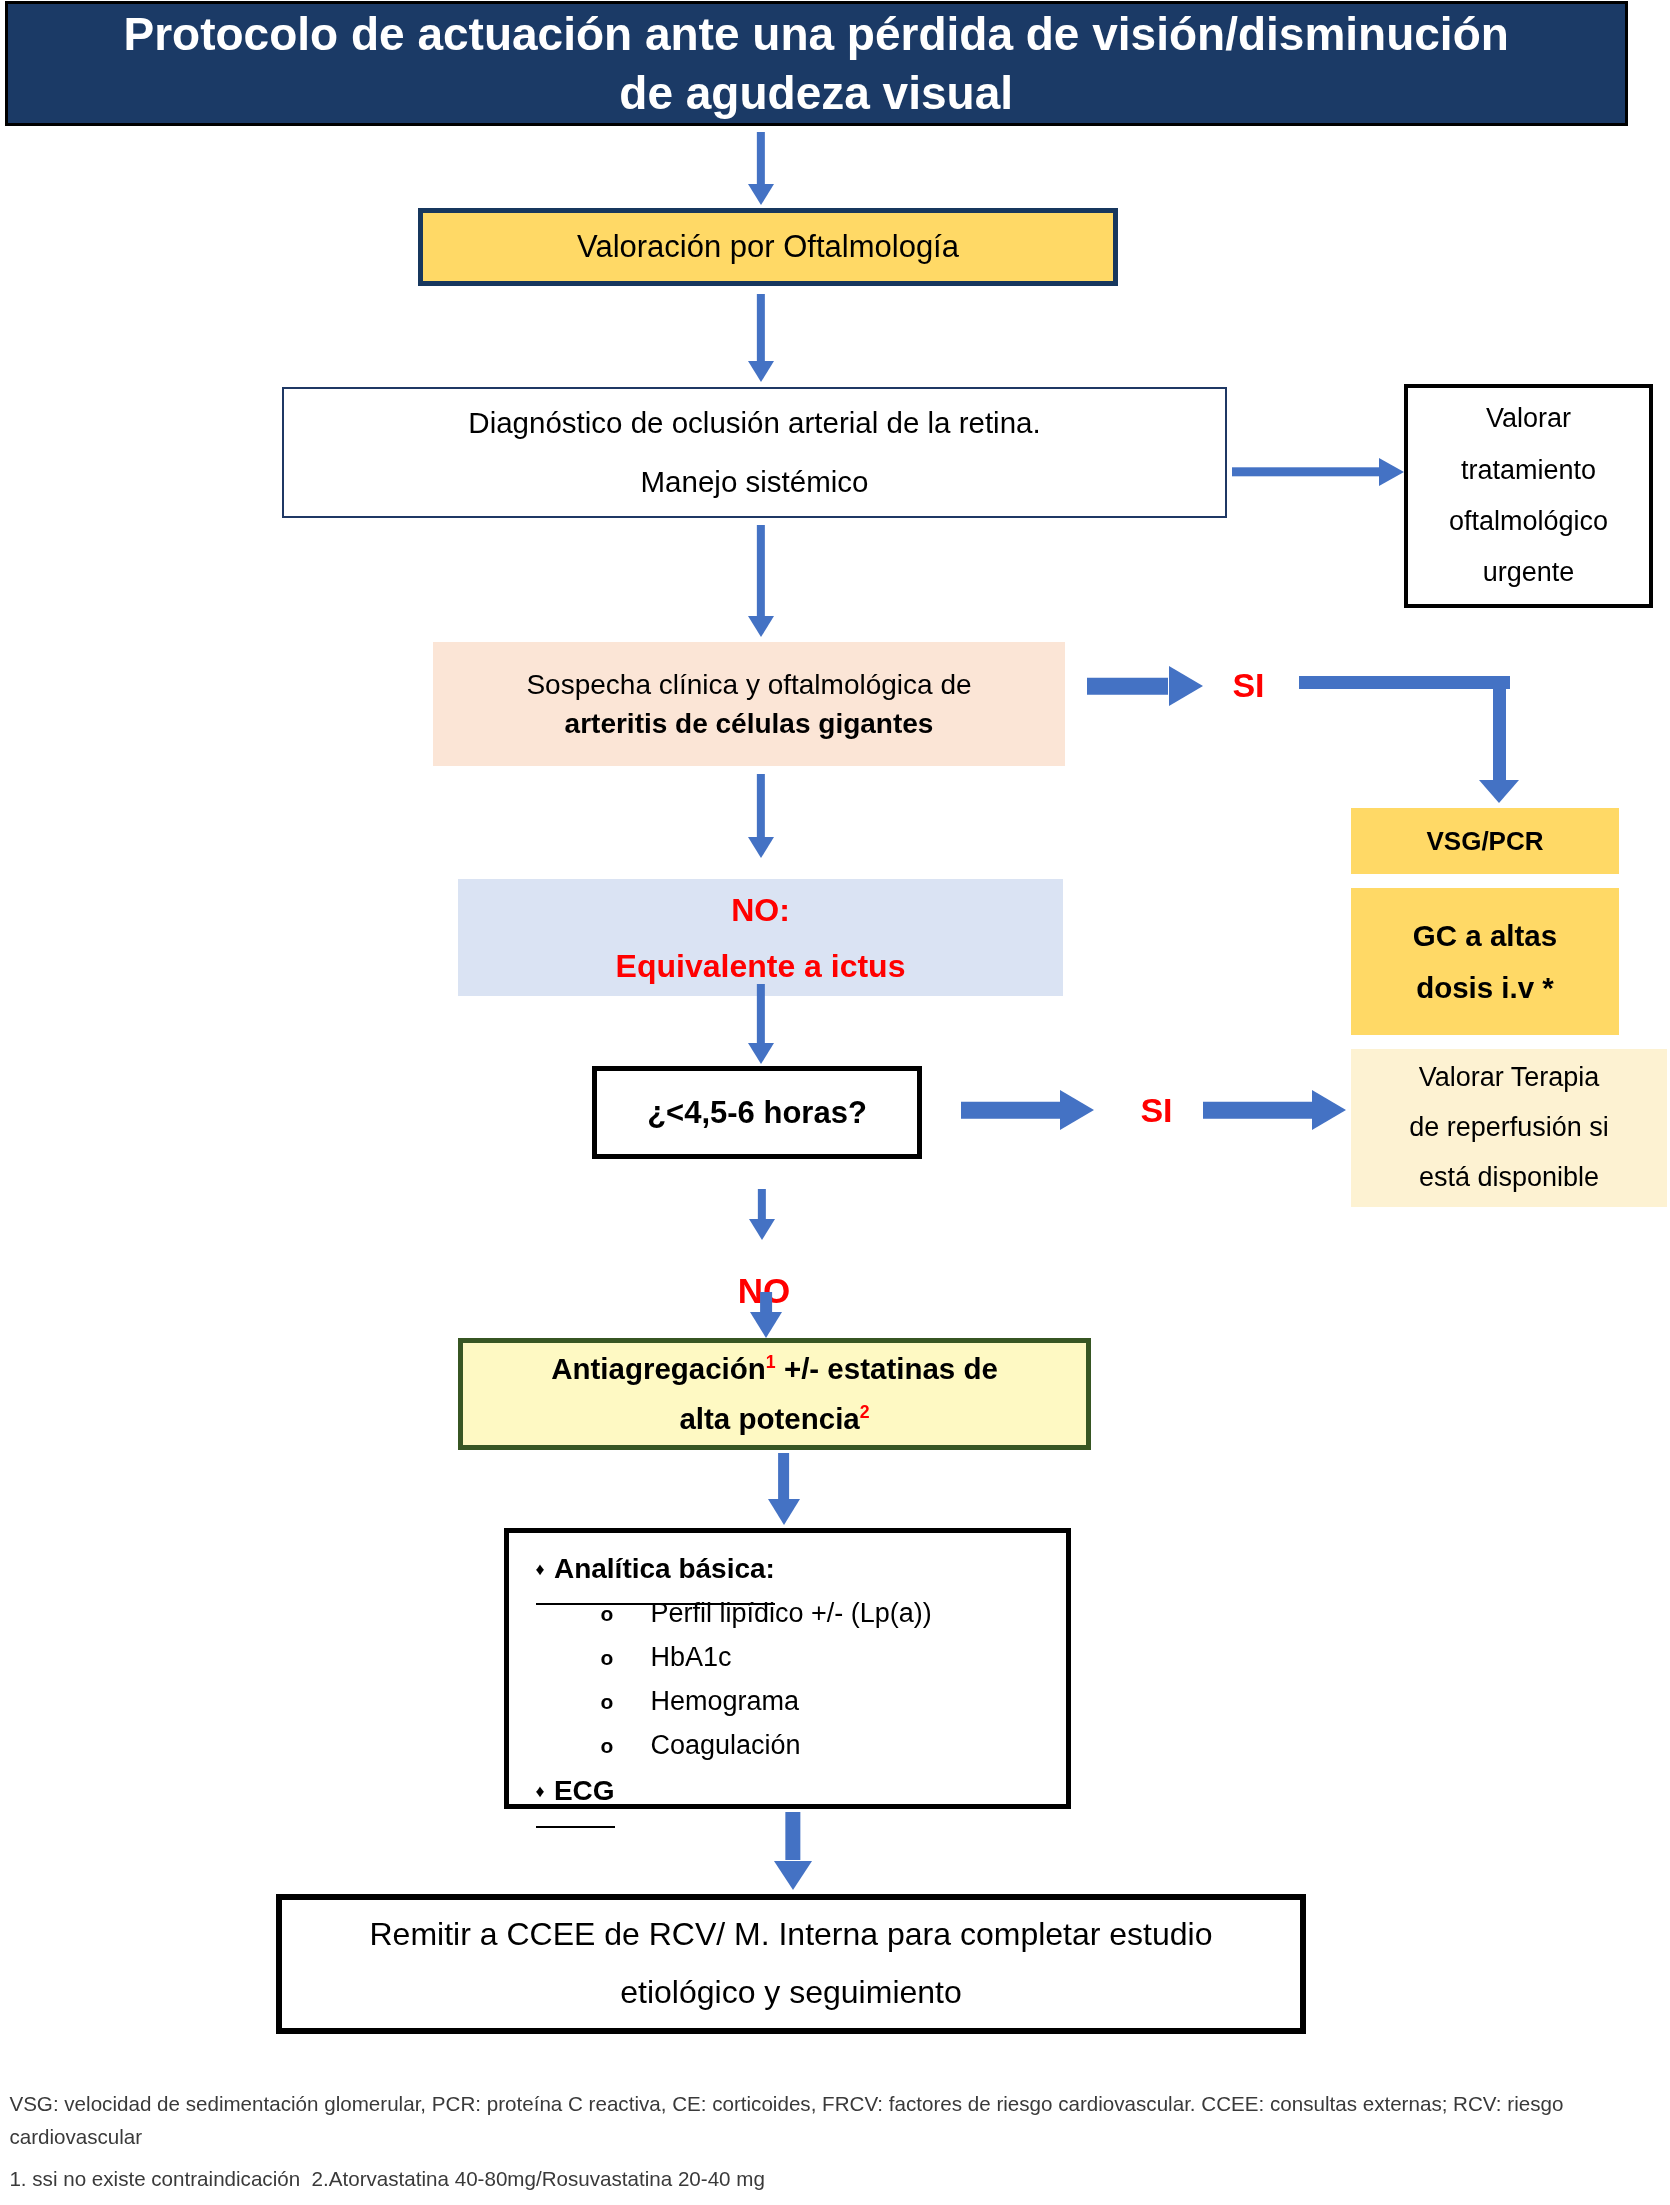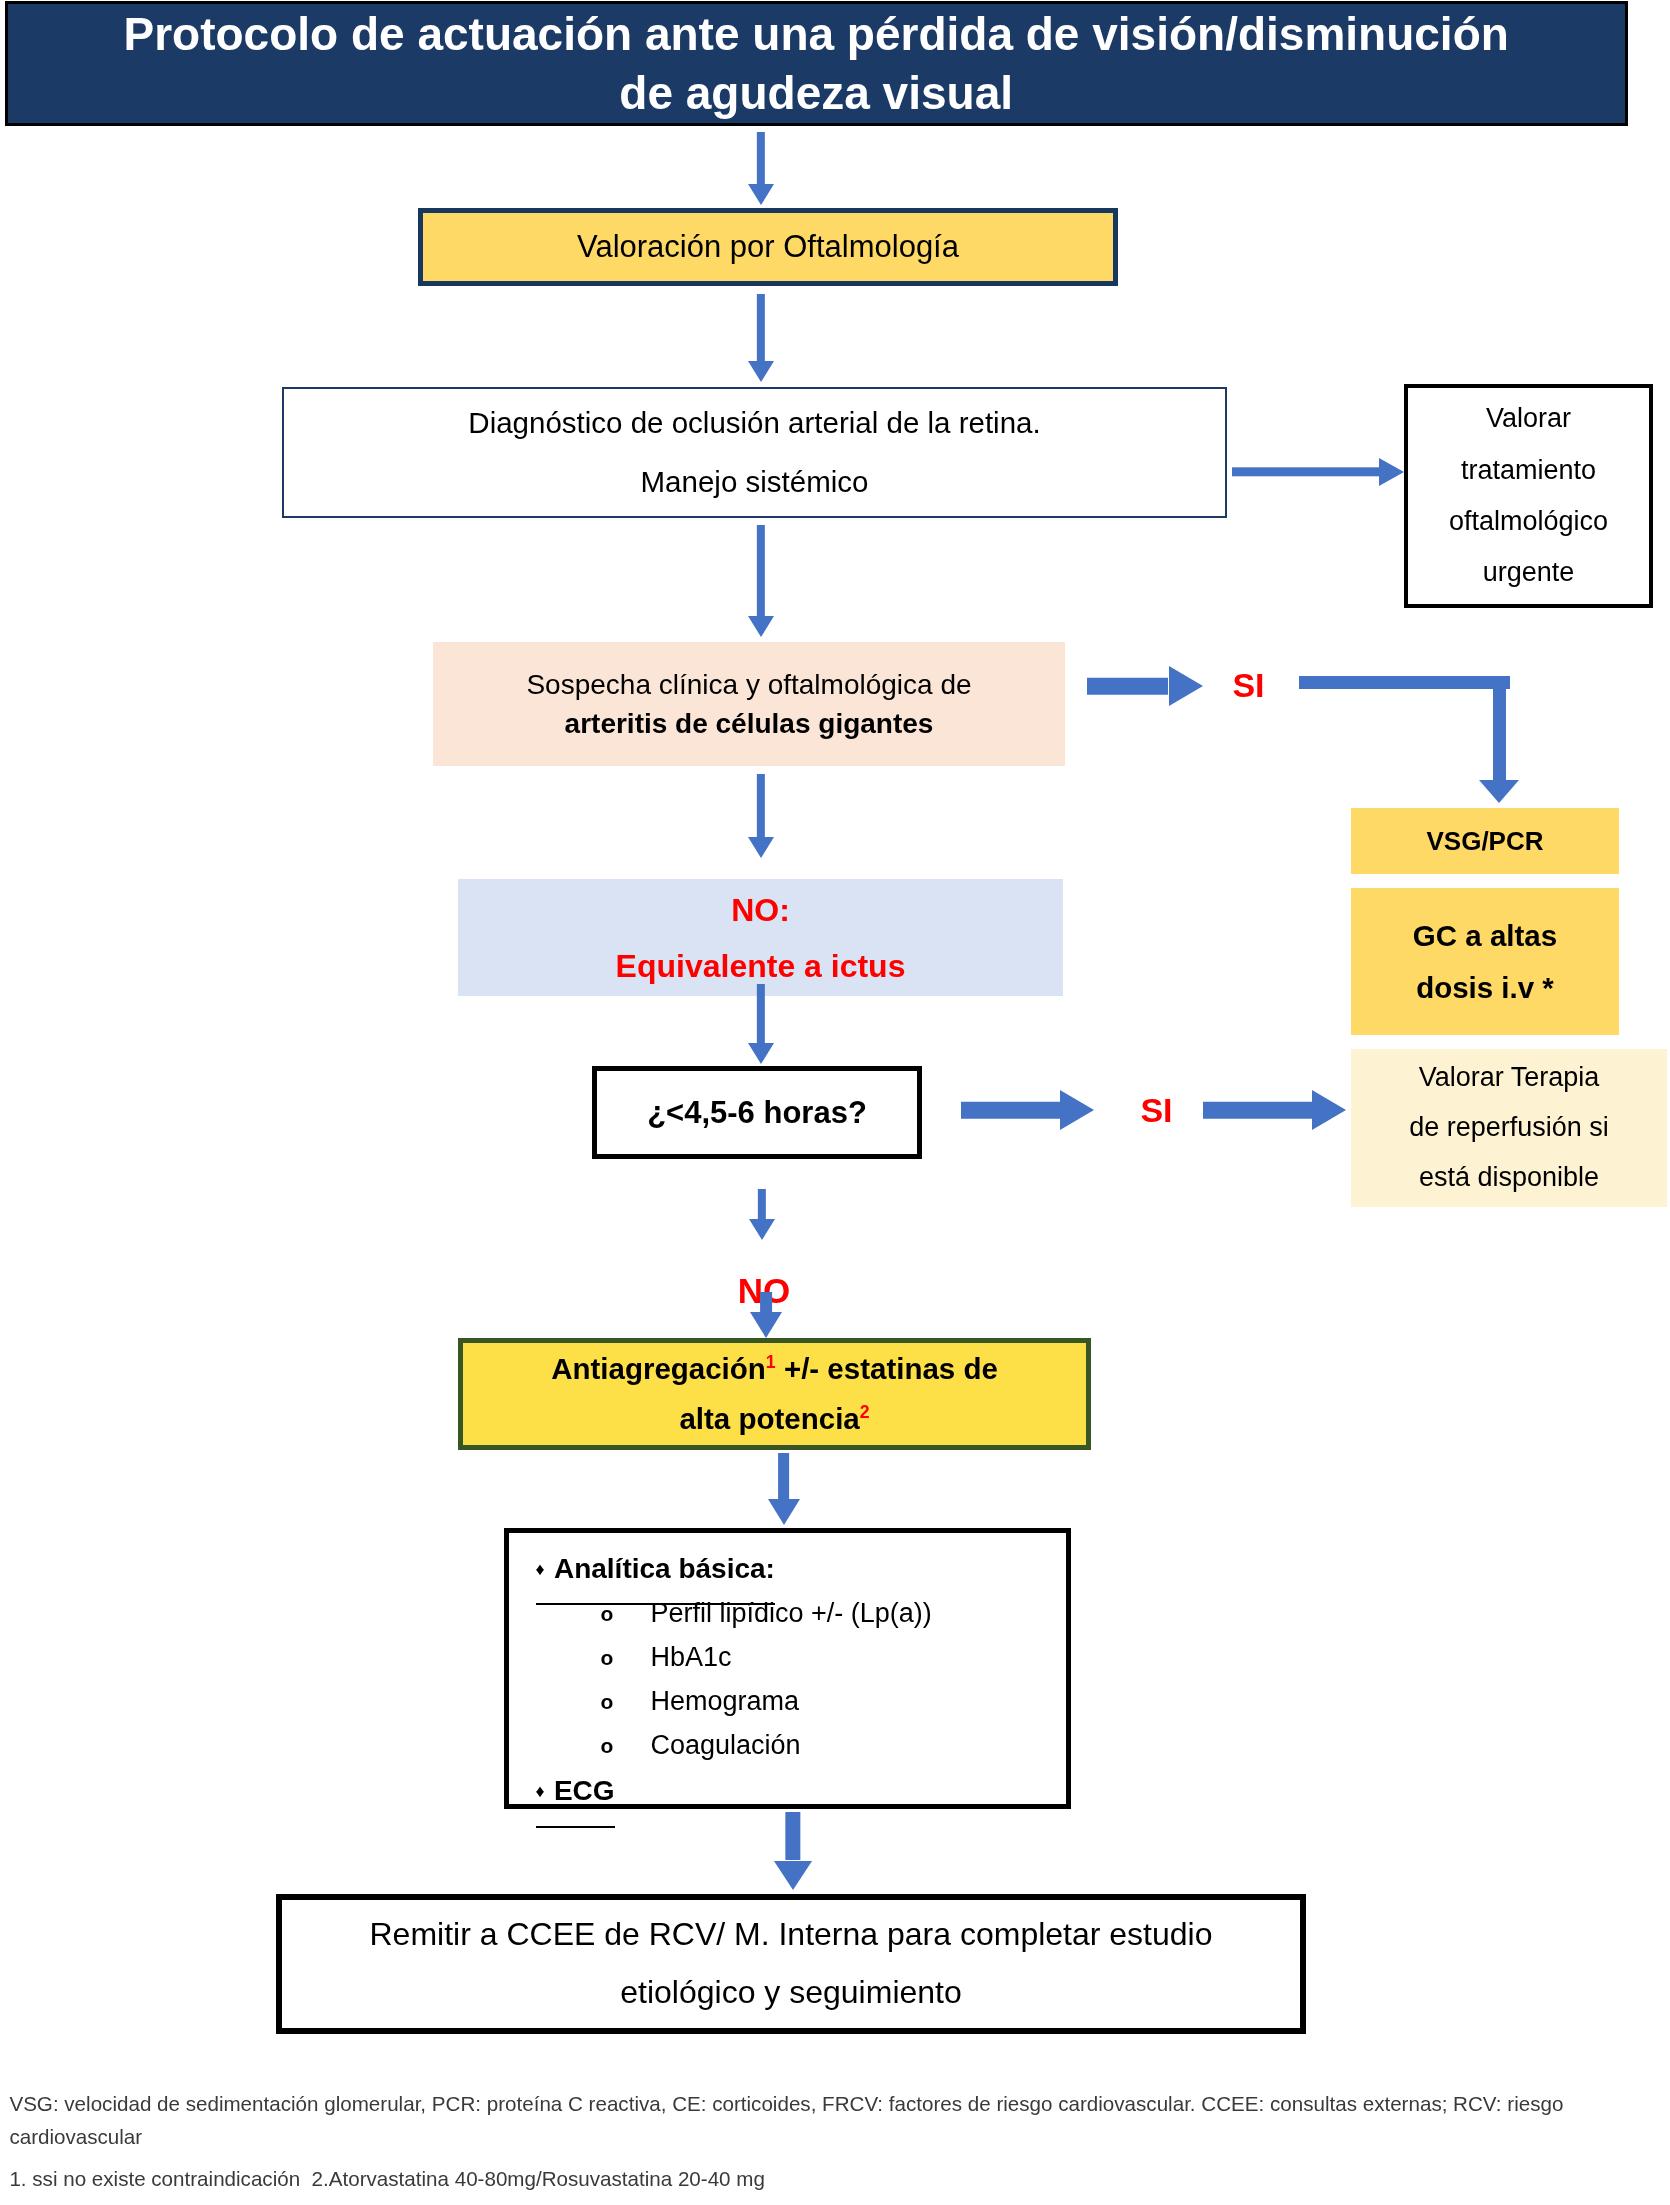--- a/index.html
+++ b/index.html
@@ -24,21 +24,21 @@
   .vsg{left:1351px;top:808px;width:268px;height:66px;background:#ffd966;
        font-size:26px;font-weight:bold;}
   .gc{left:1351px;top:888px;width:268px;height:147px;background:#ffd966;
       font-size:29.5px;font-weight:bold;line-height:1.75;}
   .no-equiv{left:458px;top:859px;width:605px;height:117px;background:#dae3f3;
             font-size:32px;font-weight:bold;color:#ff0000;line-height:1.75;margin-top:20px;}
   .horas{left:592px;top:1066px;width:330px;height:93px;background:#fff;
          border:5.9px solid #000;font-size:31px;font-weight:bold;}
   .cream{left:1351px;top:1049px;width:316px;height:158px;background:#fdf2d2;
          font-size:27px;line-height:1.85;}
-  .green{left:458px;top:1338px;width:633px;height:112px;background:#fde047;
+  .green{left:458px;top:1338px;width:633px;height:112px;background:#fef9c3;
          border:5.3px solid #375623;font-size:29.5px;font-weight:bold;line-height:1.7;text-align:center;}
   .green sup{color:#ff0000;font-size:17.7px;}
   .analitica{left:504px;top:1528px;width:567px;height:281px;background:#fff;
              border:5.3px solid #000;align-items:flex-start;justify-content:flex-start;
              text-align:left;padding:20px 11.8px 0 26.5px;}
   .analitica .hdr{font-size:28px;font-weight:bold;}
   .analitica .hdr .u{border-bottom:2.9px solid #000;padding-bottom:19px;}
   .analitica .item{display:flex;align-items:center;margin:13px 0 0 65px;font-size:27px;}
   .analitica .item .b{font-weight:bold;font-size:21px;width:50px;}
   .analitica .ecg{margin-top:14px;font-size:28px;font-weight:bold;}

